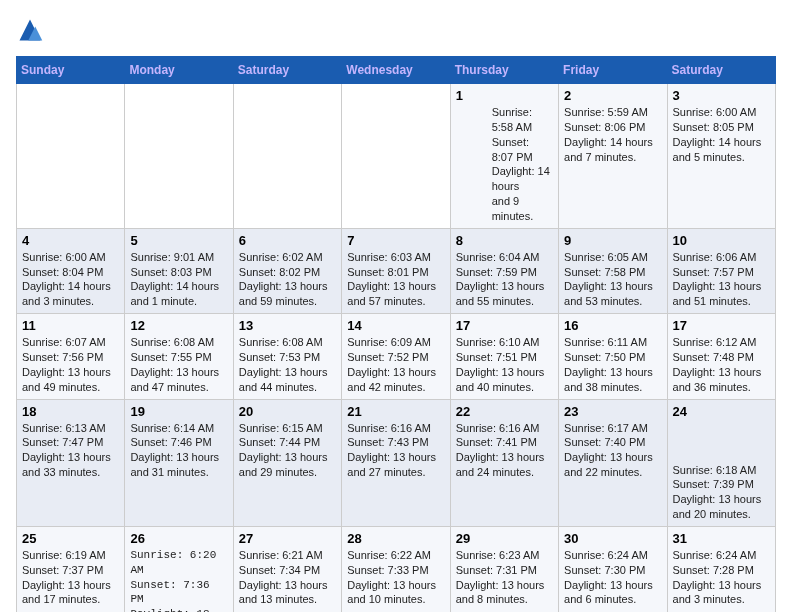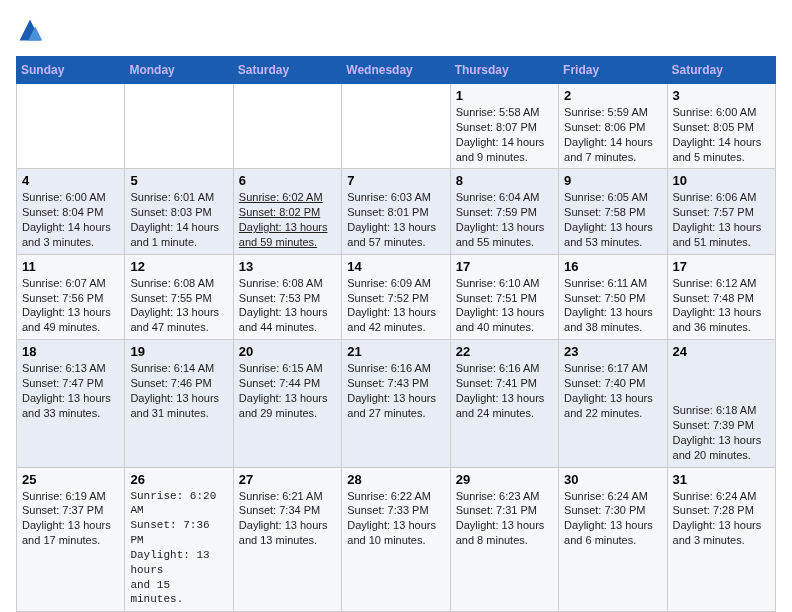--- a/index.html
+++ b/index.html
@@ -119,21 +119,21 @@
       </tr>
   </thead>
   <tbody id="calendar-body">
   <tr>
         <td class="empty"></td>
         <td class="empty"></td>
         <td class="empty"></td>
         <td class="empty"></td>
         <td>
           <span class="day-num">1</span>
-          <div class="day-info" style="white-space: pre-line;">Sunrise: 5:58 AM
+          <div class="day-info" style="white-space: pre-line; margin-left: 36px;">Sunrise: 5:58 AM
 Sunset: 8:07 PM
 Daylight: 14 hours
 and 9 minutes.</div>
         </td>
         <td>
           <span class="day-num">2</span>
           <div class="day-info" style="white-space: pre-line;">Sunrise: 5:59 AM
 Sunset: 8:06 PM
 Daylight: 14 hours
 and 7 minutes.</div>
@@ -149,28 +149,28 @@
       <tr>
         <td>
           <span class="day-num">4</span>
           <div class="day-info" style="white-space: pre-line;">Sunrise: 6:00 AM
 Sunset: 8:04 PM
 Daylight: 14 hours
 and 3 minutes.</div>
         </td>
         <td>
           <span class="day-num">5</span>
-          <div class="day-info" style="white-space: pre-line;">Sunrise: 6:01 AM
+          <div class="day-info" style="white-space: pre-line;">Sunrise: 9:01 AM
 Sunset: 8:03 PM
 Daylight: 14 hours
 and 1 minute.</div>
         </td>
         <td>
           <span class="day-num">6</span>
-          <div class="day-info" style="white-space: pre-line; text-decoration: underline;">Sunrise: 6:02 AM
+          <div class="day-info" style="white-space: pre-line;">Sunrise: 6:02 AM
 Sunset: 8:02 PM
 Daylight: 13 hours
 and 59 minutes.</div>
         </td>
         <td>
           <span class="day-num">7</span>
           <div class="day-info" style="white-space: pre-line;">Sunrise: 6:03 AM
 Sunset: 8:01 PM
 Daylight: 13 hours
 and 57 minutes.</div>

